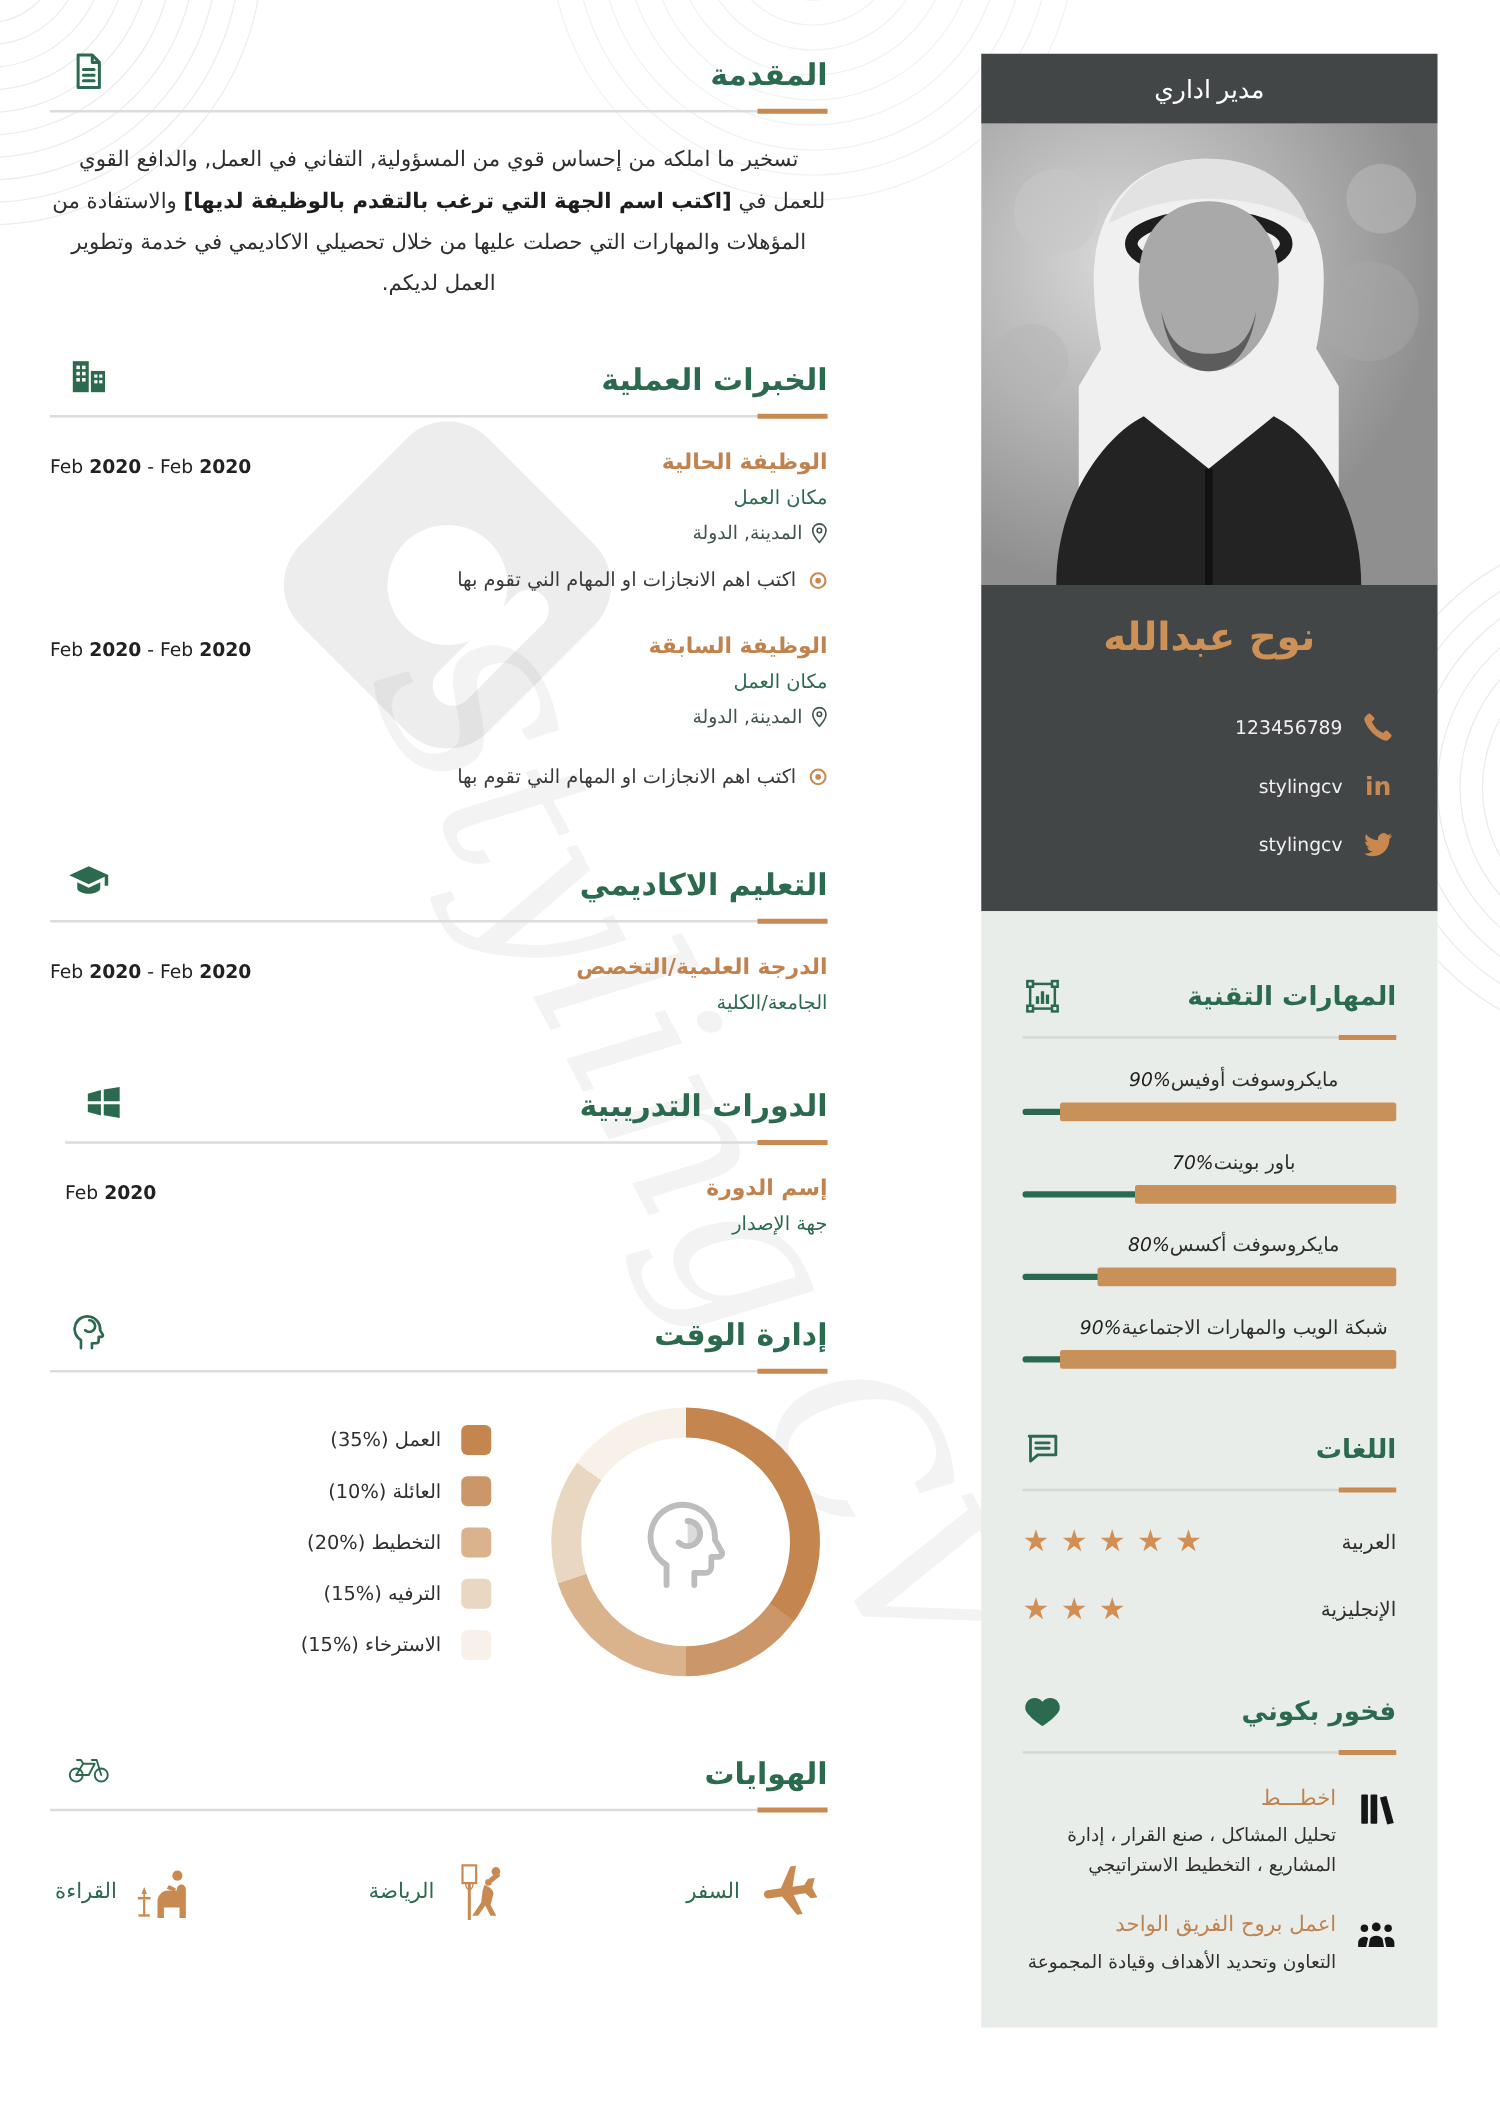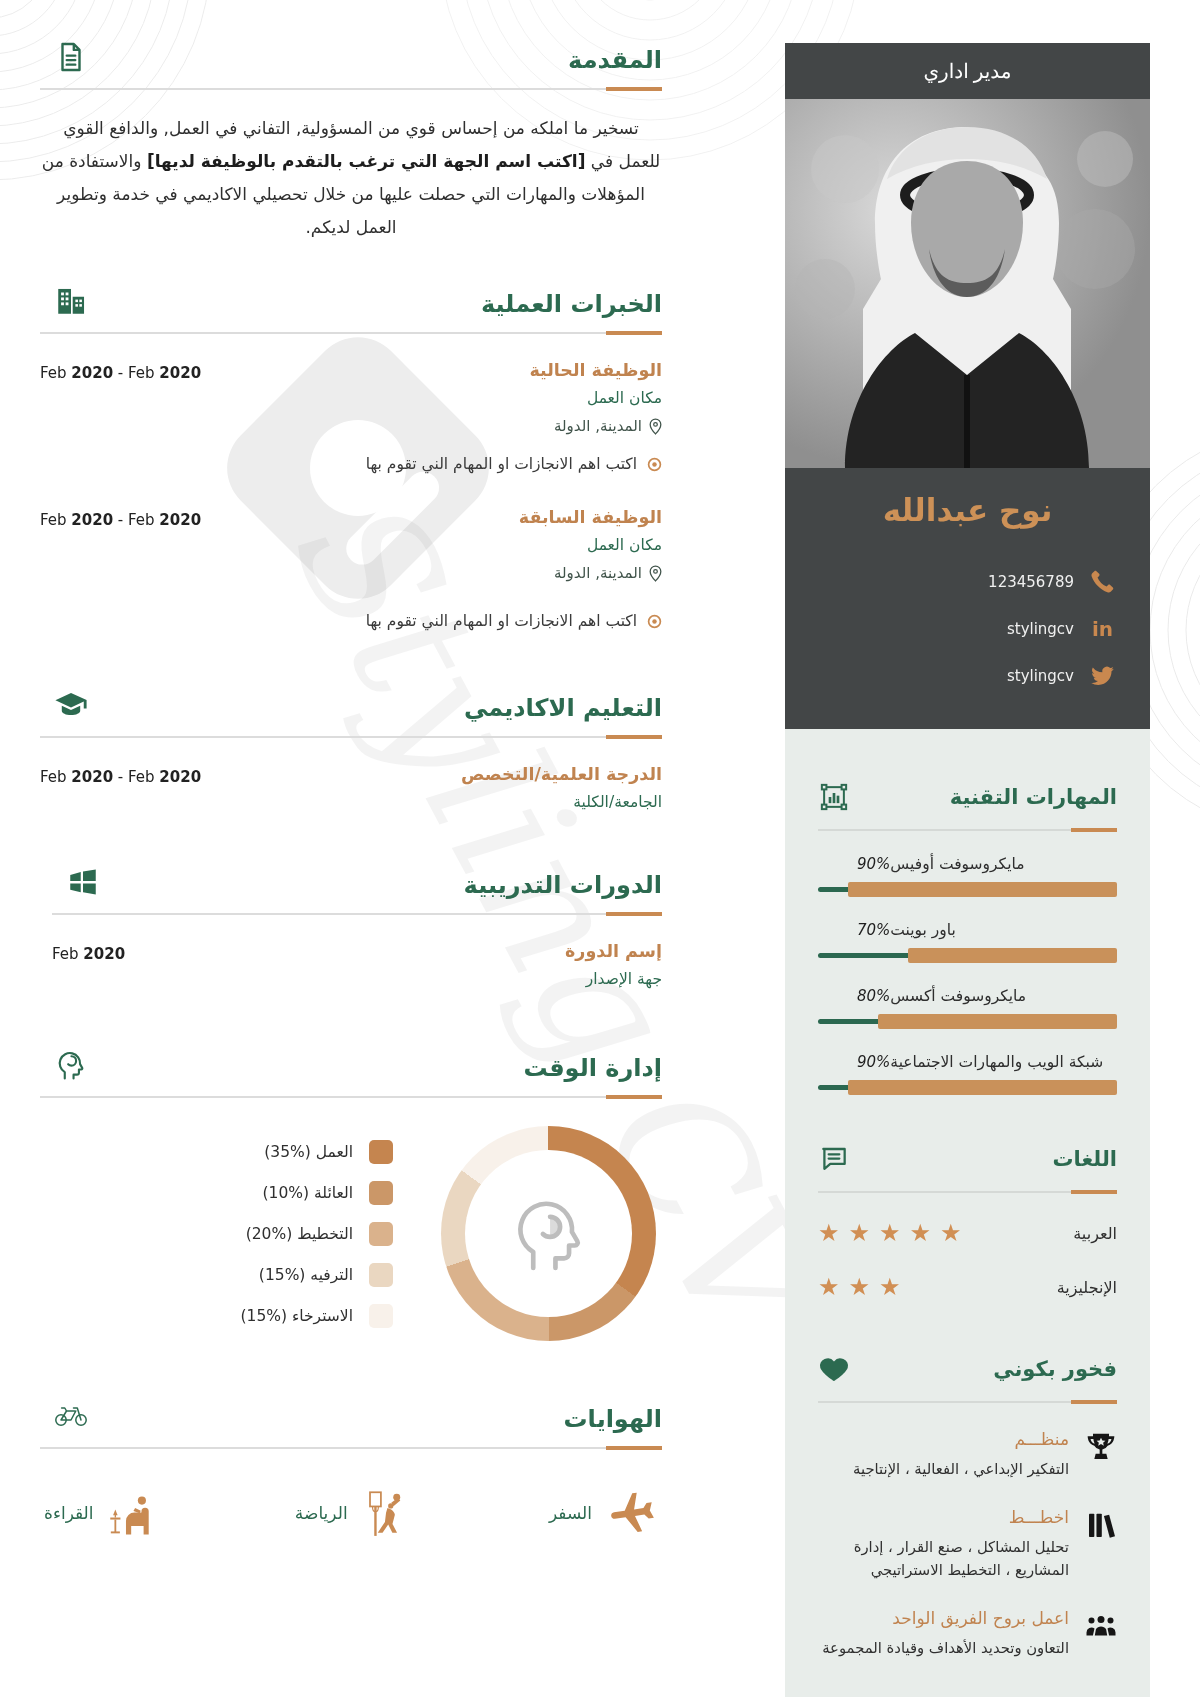--- a/index.html
+++ b/index.html
@@ -74,21 +74,21 @@
 
   .sb-light{background:#e8edea;padding:6px 33px 40px;}
   .s-sec-head{display:flex;justify-content:space-between;align-items:center;direction:ltr;}
   .s-sec-head .sec-icon{width:32px;height:32px;color:#2c6a50;}
   .s-sec-head .sec-icon svg{width:100%;height:100%;}
   h3.s-title{margin:0;font-size:21px;font-weight:bold;color:#2c6a50;}
   .s-divider{position:relative;height:2px;background:#d5d9d6;margin-top:16px;}
   .s-divider::after{content:"";position:absolute;right:0;top:-1px;width:46px;height:4px;background:#c98a52;}
 
   .skill{margin-top:24px;}
-  .skill-top{display:flex;justify-content:flex-start;align-items:flex-end;direction:ltr;margin-left:39px;}
+  .skill-top{display:flex;justify-content:center;align-items:flex-end;direction:ltr;margin-left:39px;}
   .skill-pct{font-size:15px;font-style:italic;color:#1f1f1f;}
   .skill-label{font-size:15.5px;color:#2e2e2e;}
   .skill-bar{position:relative;height:15px;margin-top:9px;}
   .skill-bar-rest{position:absolute;left:0;top:5px;height:5px;border-radius:3px;background:#2b6850;}
   .skill-bar-fill{position:absolute;right:0;top:0;height:15px;border-radius:2px;background:#c9915a;}
 
   .lang-row{display:flex;align-items:center;margin-top:26px;direction:rtl;}
   .lang-label{font-size:16px;color:#2f2f2f;width:96px;}
   .lang-stars{flex:1;text-align:left;font-size:24px;color:#d18f54;letter-spacing:9px;white-space:nowrap;direction:ltr;}
 
@@ -541,32 +541,20 @@
         <div class="s-sec-head">
           <span class="sec-icon">
             <svg viewBox="0 0 24 24" fill="currentColor">
                 <path d="M12 21s-8.6-5.4-10.3-10A5.8 5.8 0 0 1 12 6.3 5.8 5.8 0 0 1 22.3 11C20.6 15.6 12 21 12 21z"></path>
               </svg>
           </span>
           <h3 class="s-title">فخور بكوني</h3>
         </div>
         <div class="s-divider"></div>
 
-        <div class="proud-item">
-          <span class="proud-icon">
-            <svg viewBox="0 0 24 24" fill="currentColor">
-                <path d="M6 2h12v2h4s0 6-5 7a6 6 0 0 1-4 2.9V17h3l1 4H7l1-4h3v-3.1A6 6 0 0 1 7 11C2 10 2 4 2 4h4V2zm-1.8 4c.2 1.5 1 3 3 3.6A9.5 9.5 0 0 1 6.3 6H4.2zm15.6 0h-2.1a9.5 9.5 0 0 1-.9 3.6c2-.6 2.8-2.1 3-3.6z"></path>
-                <path fill="#e8edea" d="m12 5 1 2.1 2.3.2-1.7 1.5.5 2.2L12 9.8 9.9 11l.5-2.2L8.7 7.3 11 7.1z"></path>
-              </svg>
-          </span>
-          <div>
-            <div class="proud-title">منظـــم</div>
-            <div class="proud-desc">التفكير الإبداعي ، الفعالية ، الإنتاجية</div>
-          </div>
-        </div>
 
         <div class="proud-item">
           <span class="proud-icon">
             <svg viewBox="0 0 24 24" fill="currentColor">
                 <rect x="3" y="3.5" width="4" height="17.5" rx="0.6"></rect>
                 <rect x="8.6" y="3.5" width="4" height="17.5" rx="0.6"></rect>
                 <path d="m14.2 5.3 3.9-1 4.4 16.2-3.9 1z"></path>
               </svg>
           </span>
           <div>

